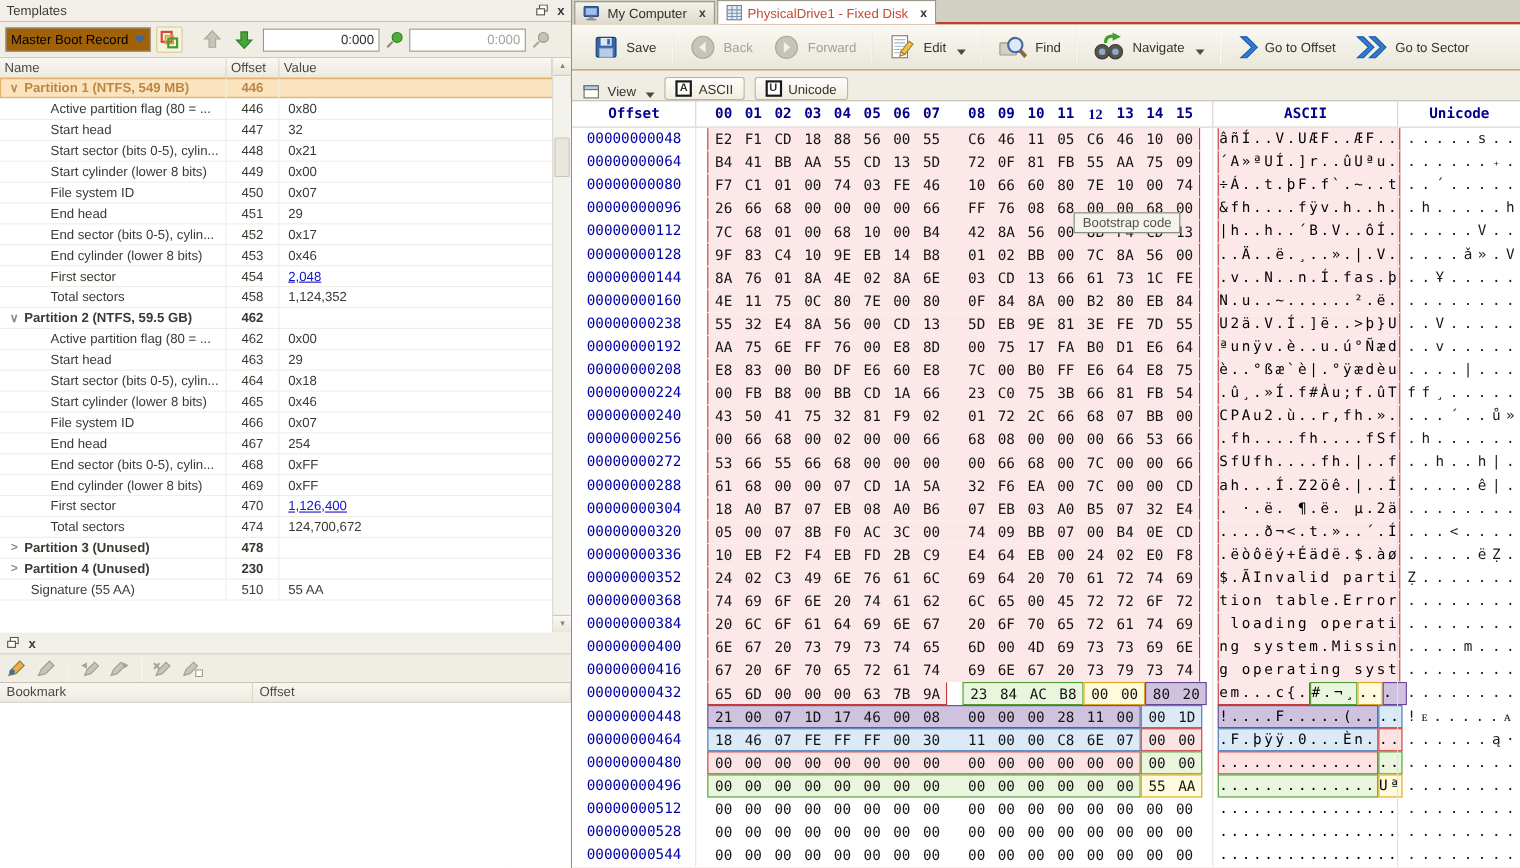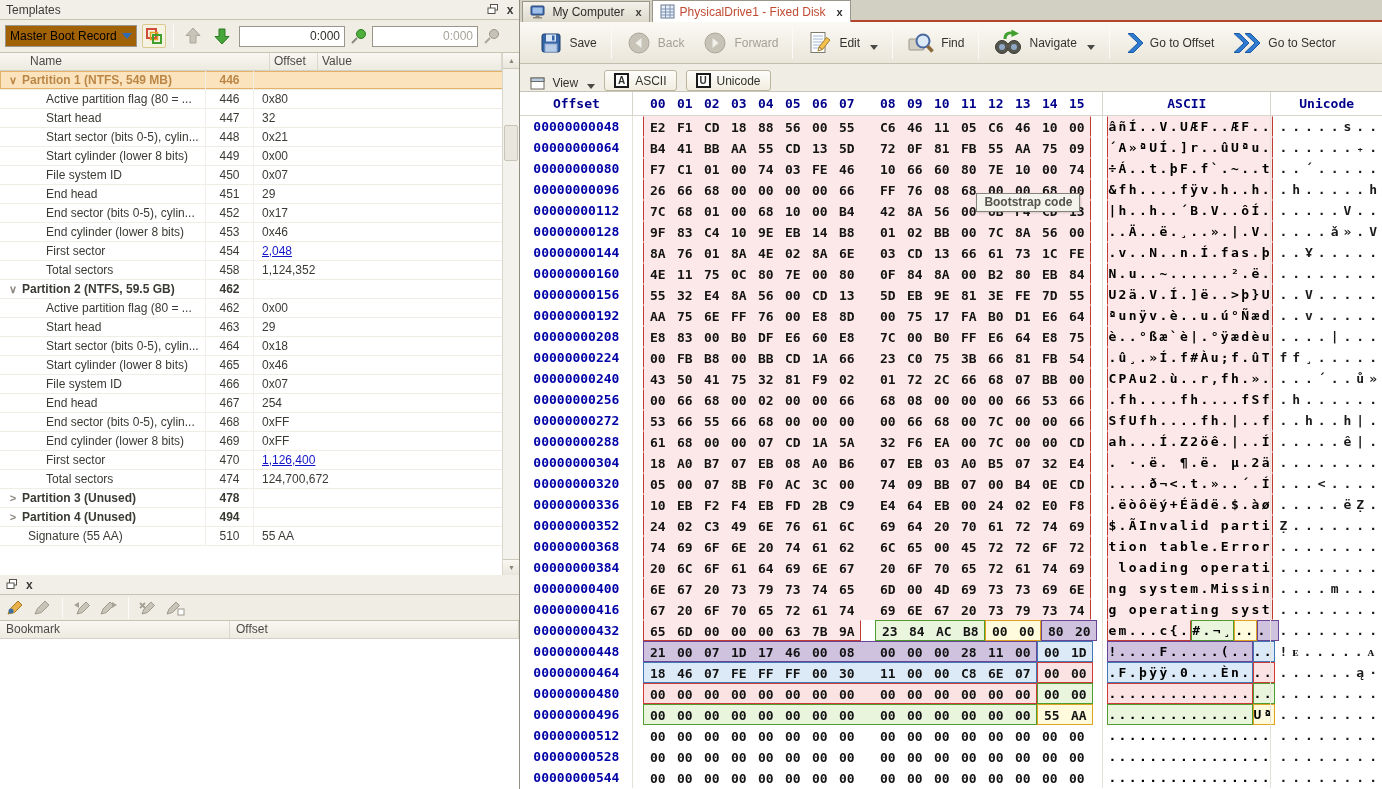--- a/index.html
+++ b/index.html
@@ -21,21 +21,21 @@
   .ddt { width:0; height:0; border-left:5px solid transparent; border-right:5px solid transparent; border-top:6px solid #2F6BB0; margin-left:3px; }
   .iconbtn { width:24px; height:24px; display:flex; align-items:center; justify-content:center; border:1px solid #D8C98E; border-radius:2px; background:#F6F2E2; }
   .tsep { width:1px; height:22px; background:#CFCBBE; border-right:1px solid #FBFAF6; margin:0 2px; }
   .arrbtn { width:24px; height:24px; display:flex; align-items:center; justify-content:center; }
   .field { width:106px; height:21px; background:#FFF; border:1px solid #9A968C; text-align:right; line-height:19px; padding-right:4px; color:#2E2E2A; }
   .field.dim { color:#A8A49A; }
 
   .tgrid { flex:1; position:relative; background:#FFF; overflow:hidden; }
   .tg-header { height:18px; display:flex; background:linear-gradient(#F9F7F1,#EDEAE1); border-bottom:1px solid #D4D1C6; color:#4A4A44; padding-right:17px; }
   .tg-header > div { border-right:1px solid #D9D6CB; padding-left:4px; line-height:17px; }
-  .h-name { width:244px;margin-left:26px; }
+  .h-name { width:206px; }
   .h-off { width:48px; }
   .h-val { flex:1; }
   .t-body { height:494px; overflow:hidden; }
   .t-row { height:19px; display:flex; border-bottom:1px solid #EFEDE6; padding-right:17px; align-items:center; color:#3A3A35; }
   .t-row.bold { font-weight:bold; }
   .t-row.sel { background:#FBE4BD; box-shadow:inset 0 0 0 1px #E2B368; color:#BC8746; }
   .t-name { width:206px; display:flex; align-items:center; padding-left:4px; border-right:1px solid #F0EEE7; height:100%; overflow:hidden; white-space:nowrap; }
   .expander { width:18px; text-align:center; color:#8C8880; font-size:11px; flex:none; }
   .t-row.sel .expander { color:#BC8746; }
   .t-label { margin-left:2px; white-space:nowrap; }
@@ -77,21 +77,21 @@
   .vbtn { display:flex; align-items:center; gap:5px; color:#33332E; }
   .toggle { display:flex; align-items:center; gap:6px; border:1px solid #BCB69E; border-radius:3px; background:linear-gradient(#FEFDFB,#F1EDDF); padding:0 9px; height:21px; color:#33332E; }
   .li { width:15px; height:15px; border:2px solid #1A1A1A; font-weight:bold; font-size:10px; line-height:11px; text-align:center; background:#FFF; }
 
   
   .hexhead { height:24px; display:flex; align-items:center; font-family:"DejaVu Sans Mono",monospace; font-size:13px; font-weight:bold; color:#00008B; border-bottom:1px solid #D8D5CC; background:#FFF; }
   .col-off { width:112px; text-align:center; }
   .col-hex { width:470px; padding-left:10px; border-left:1px solid #D8D5CC; display:flex; height:100%; align-items:center; }
   .col-ascii { width:168px; border-left:1px solid #D8D5CC; text-align:center; height:100%; line-height:23px; }
   .col-uni { flex:1; border-left:1px solid #D8D5CC; text-align:center; height:100%; line-height:23px; }
-  .hexbody { flex:1; position:relative; font-family:"DejaVu Sans Mono",monospace; font-size:13px; background:#FFF; overflow:hidden;font-weight:bold; }
+  .hexbody { flex:1; position:relative; font-family:"DejaVu Sans Mono",monospace; font-size:13px; background:#FFF; overflow:hidden; }
   .hrow { display:flex; height:21px; line-height:21px; }
   .hrow .off { width:112px; text-align:center; color:#0000A8; }
   .hrow .hx { width:470px; padding-left:10px; border-left:1px solid #E4E1D8; display:flex; }
   .seg { display:flex; border:1px solid transparent; }
   .cell { width:27px; text-align:center; color:#141414; white-space:pre; }
   .cell.gpad { width:41px; padding-left:14px; }
   .seg.gstart { margin-left:14px; }
   .seg.pink { background:#FCE8E8; border-left-color:#C23B35; border-right-color:#C23B35; }
   .seg.pink-end { background:#FCE8E8; border-left-color:#C23B35; border-right-color:#C23B35; border-bottom-color:#C23B35; }
   .seg.green { background:#EAF5DE; border-color:#4F9D2F; }
@@ -352,21 +352,21 @@
                 <span class="t-label lv0">Partition 3 (Unused)</span>
               </div>
               <div class="t-off">478</div>
               <div class="t-val"></div>
             </div>
             <div class="t-row bold">
               <div class="t-name">
                 <span class="expander">&gt;</span>
                 <span class="t-label lv0">Partition 4 (Unused)</span>
               </div>
-              <div class="t-off">494</div>
+              <div class="t-off">230</div>
               <div class="t-val"></div>
             </div>
             <div class="t-row">
               <div class="t-name">
                 <span class="expander"></span>
                 <span class="t-label lv1">Signature (55 AA)</span>
               </div>
               <div class="t-off">510</div>
               <div class="t-val">55 AA</div>
             </div>
@@ -559,21 +559,21 @@
             <span class="cell" style="color: rgb(0, 0, 139);">02</span>
             <span class="cell" style="color: rgb(0, 0, 139);">03</span>
             <span class="cell" style="color: rgb(0, 0, 139);">04</span>
             <span class="cell" style="color: rgb(0, 0, 139);">05</span>
             <span class="cell" style="color: rgb(0, 0, 139);">06</span>
             <span class="cell" style="color: rgb(0, 0, 139);">07</span>
             <span class="cell gpad" style="color: rgb(0, 0, 139);">08</span>
             <span class="cell" style="color: rgb(0, 0, 139);">09</span>
             <span class="cell" style="color: rgb(0, 0, 139);">10</span>
             <span class="cell" style="color: rgb(0, 0, 139);">11</span>
-            <span class="cell" style="color: rgb(0, 0, 139);">12</span>
+            <span class="cell" style="color: rgb(0, 0, 139); font-family: Liberation Serif, serif;">12</span>
             <span class="cell" style="color: rgb(0, 0, 139);">13</span>
             <span class="cell" style="color: rgb(0, 0, 139);">14</span>
             <span class="cell" style="color: rgb(0, 0, 139);">15</span>
           </div>
         </div>
       <div class="col-ascii">ASCII</div>
       <div class="col-uni">Unicode</div>
     </div>
 
     <div class="hexbody">
@@ -772,21 +772,21 @@
                 <span class="cell">B2</span>
                 <span class="cell">80</span>
                 <span class="cell">EB</span>
                 <span class="cell">84</span>
               </div>
             </div>
             <div class="as"><span class="aseg pink">N.u..~......².ë.</span></div>
             <div class="un">........</div>
           </div>
           <div class="hrow">
-            <div class="off">00000000156</div>
+            <div class="off">00000000238</div>
             <div class="hx">
               <div class="seg pink">
                 <span class="cell">55</span>
                 <span class="cell">32</span>
                 <span class="cell">E4</span>
                 <span class="cell">8A</span>
                 <span class="cell">56</span>
                 <span class="cell">00</span>
                 <span class="cell">CD</span>
                 <span class="cell">13</span>

